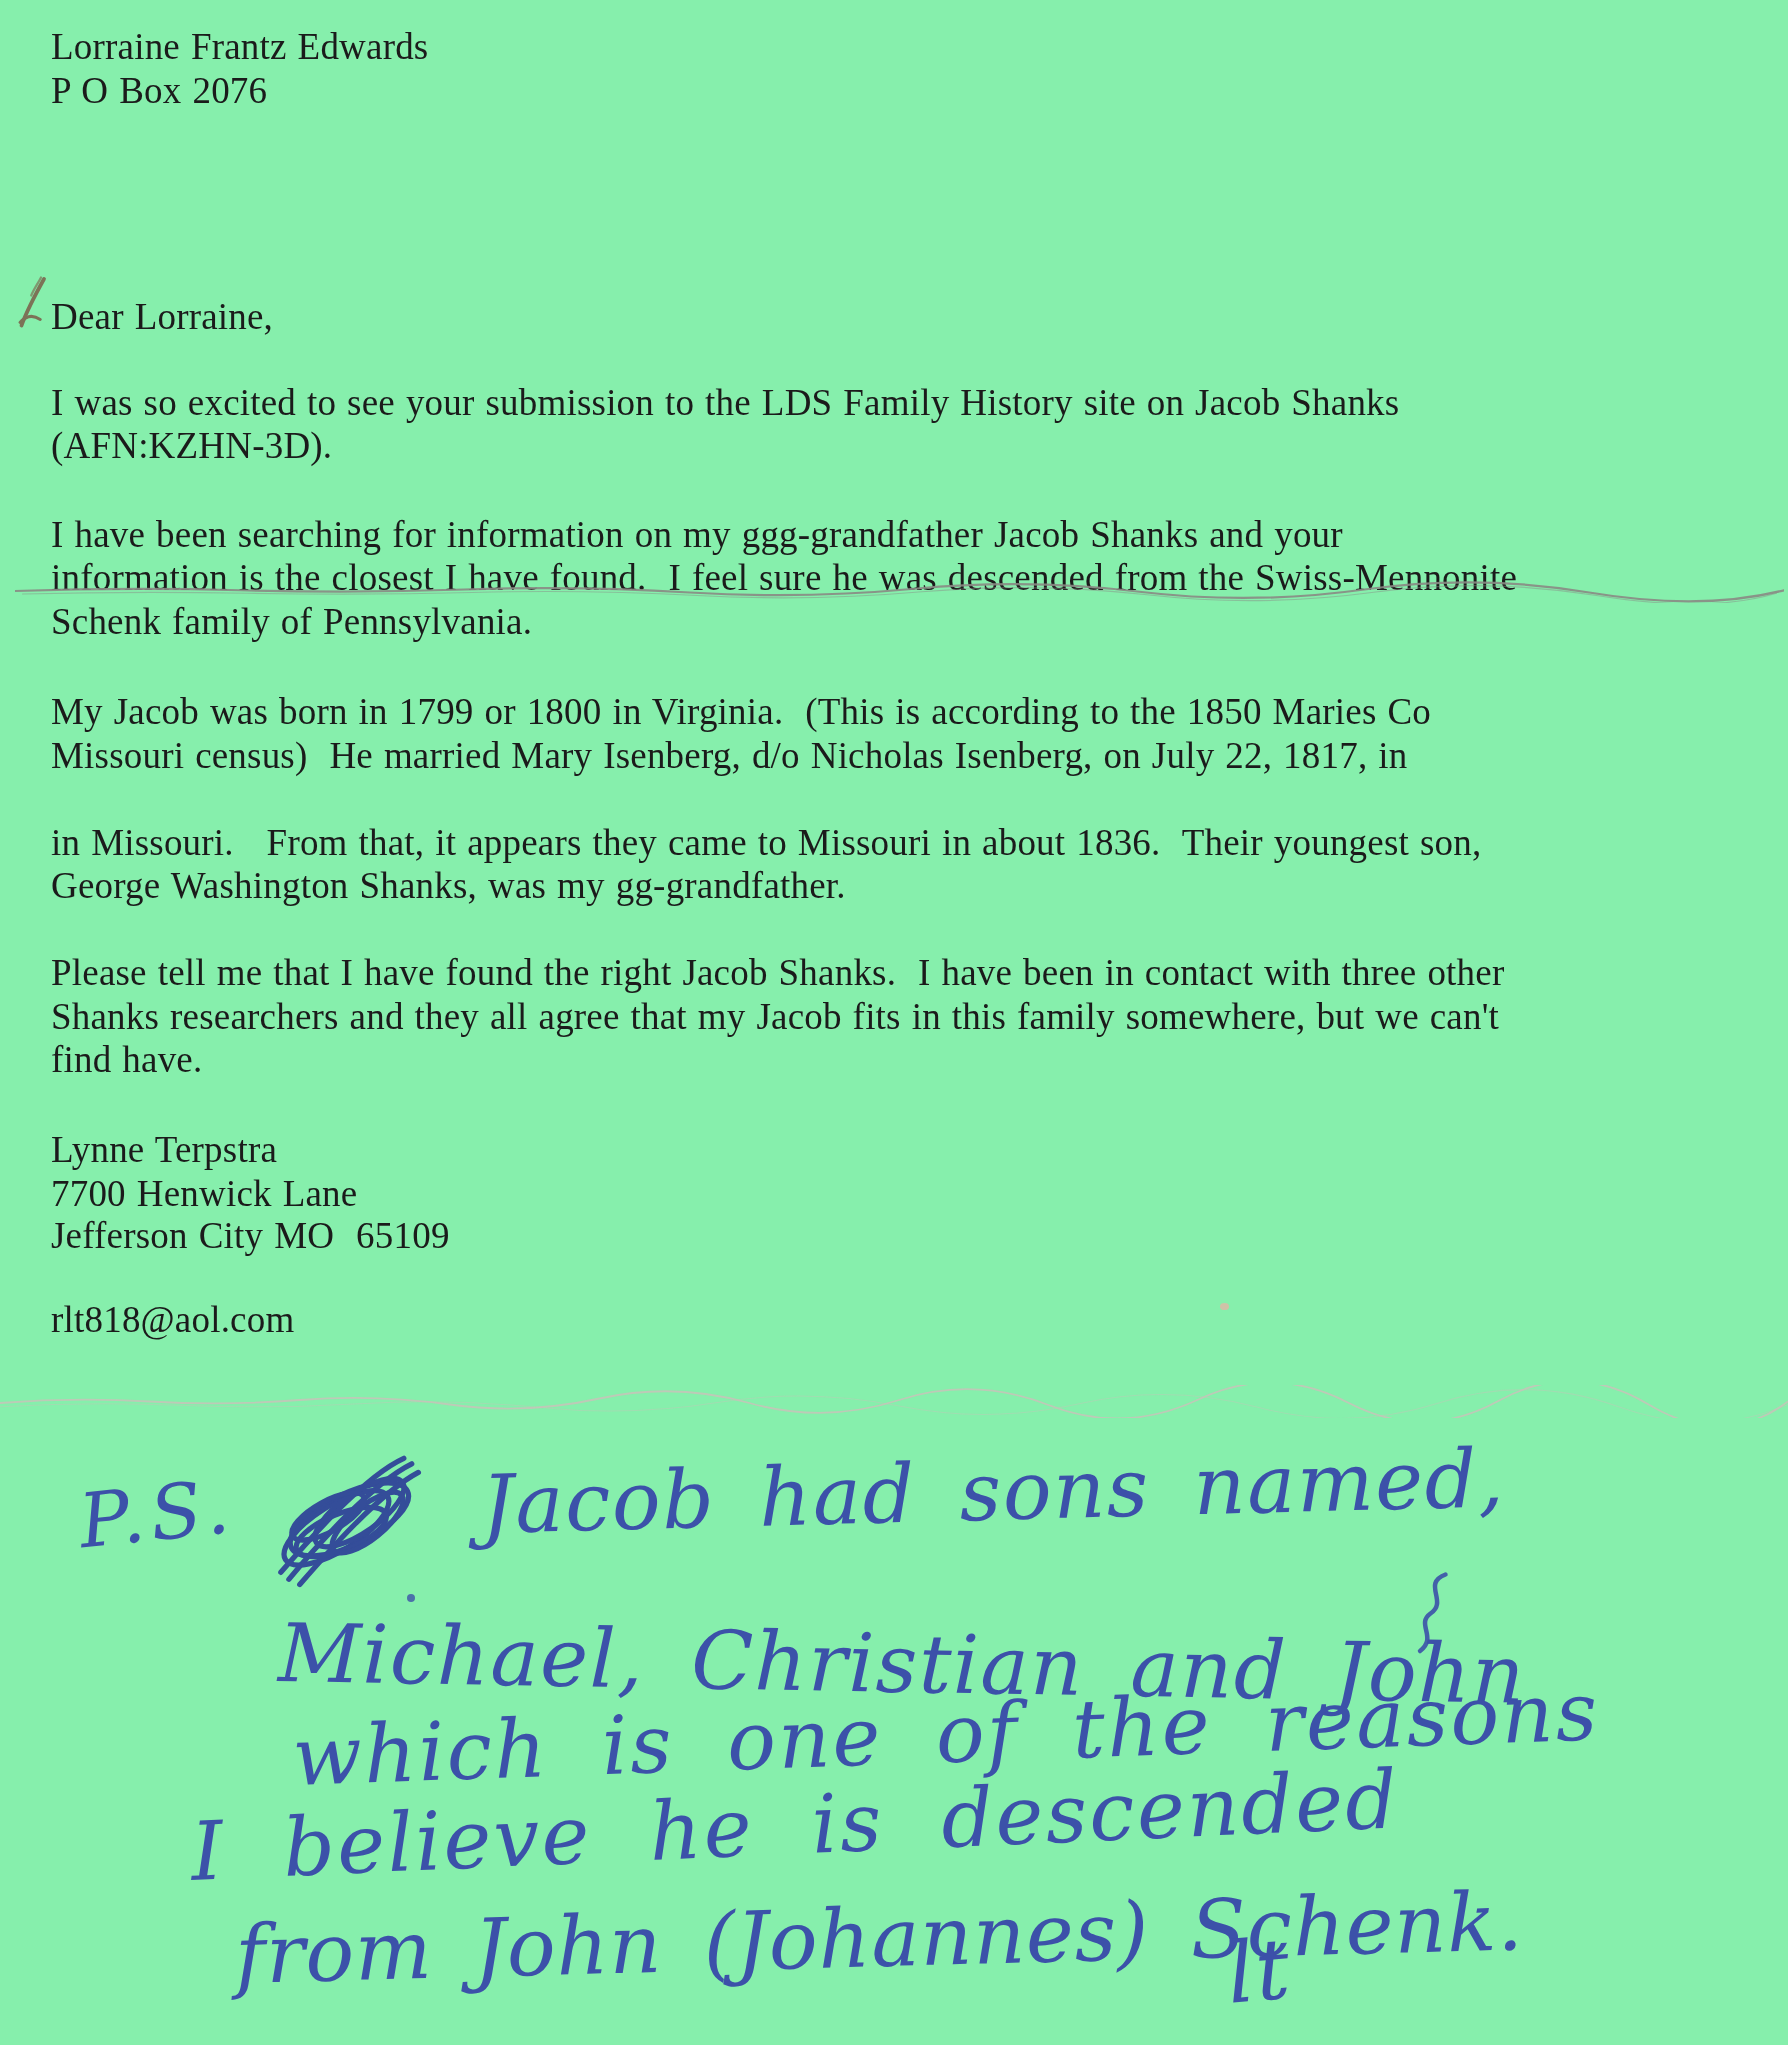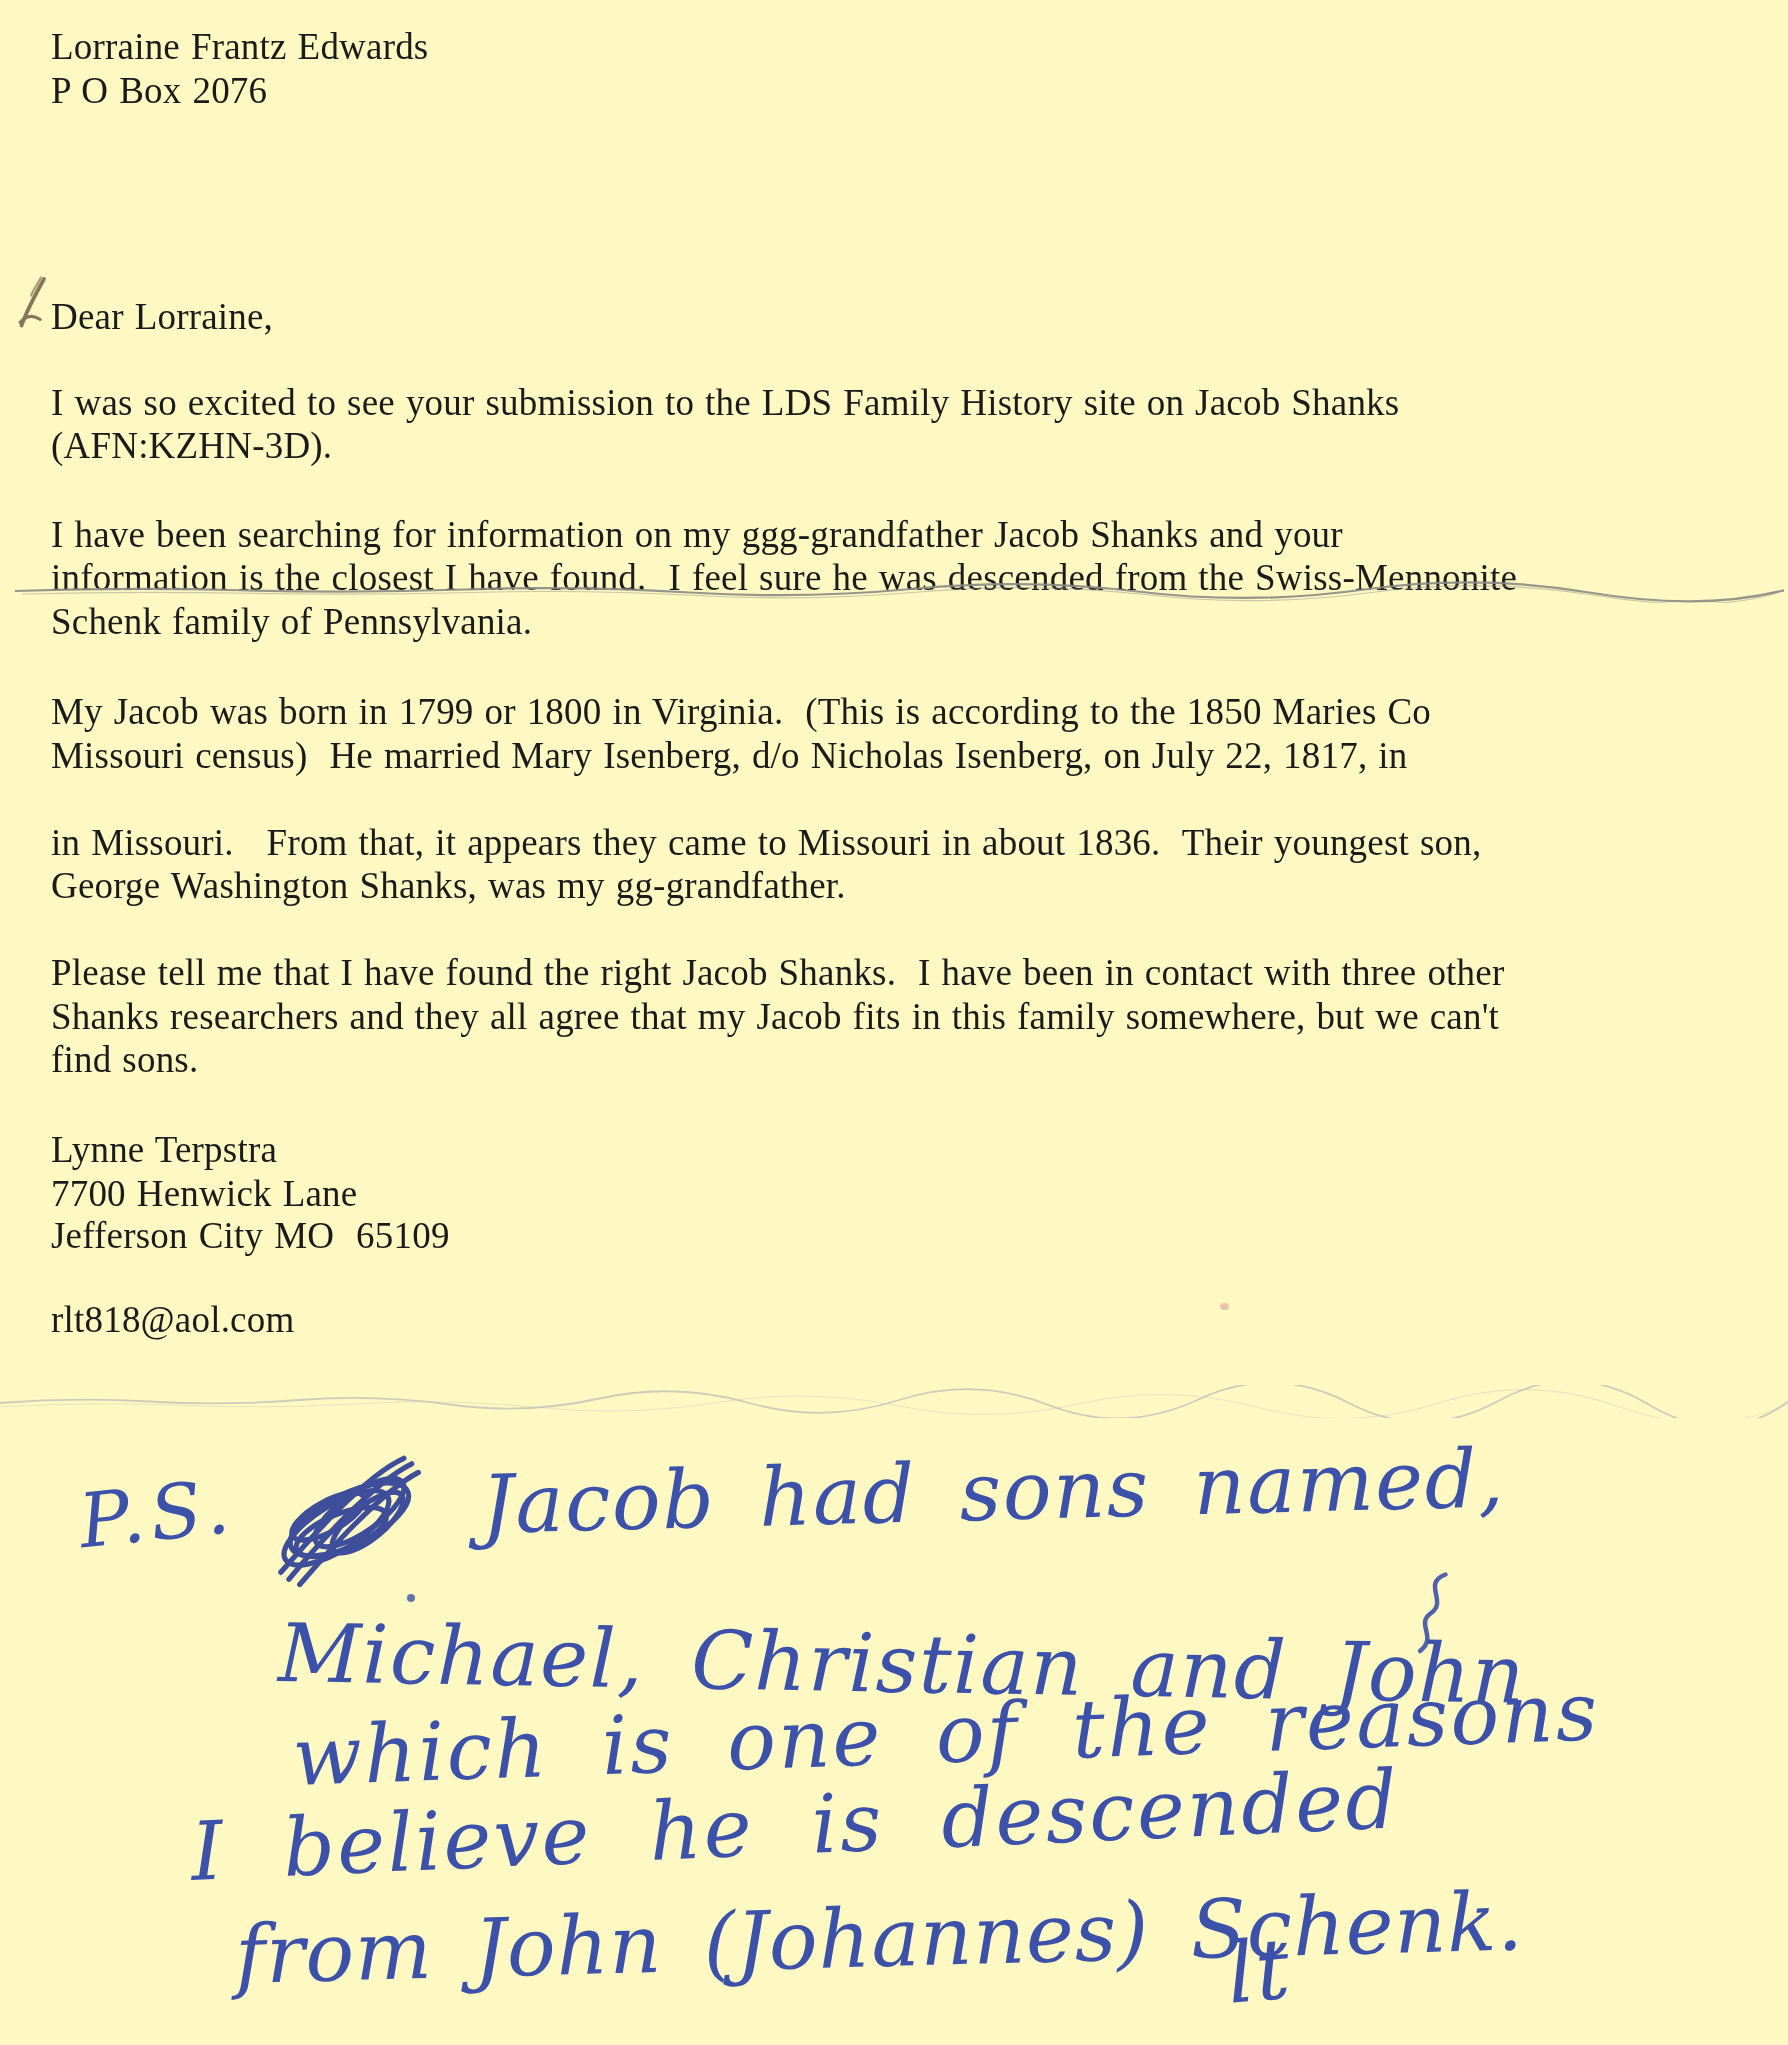--- a/index.html
+++ b/index.html
@@ -5,21 +5,21 @@
   html,body{margin:0;padding:0;}
   body{
     width:1788px;height:2046px;
     background:#ffffff;
     font-family:"Liberation Serif", serif;
     position:relative;
     overflow:hidden;
   }
   #letter-page{
     position:absolute;left:0;top:0;width:1788px;height:2046px;
-    background:#fef9c3;
+    background:#86efac;
   }
   .abs{position:absolute;}
   
   .tl{
     position:absolute;
     left:51px;
     font-family:"Liberation Serif", serif;
     font-size:37px;
     line-height:43px;
     color:#1b1b1b;
@@ -73,21 +73,21 @@
     </g>
   </svg>
 
   <div class="tl" style="top:690px">My Jacob was born in 1799 or 1800 in Virginia.  (This is according to the 1850 Maries Co</div>
   <div class="tl" style="top:734px">Missouri census)  He married Mary Isenberg, d/o Nicholas Isenberg, on July 22, 1817, in</div>
   <div class="tl" style="top:821px">in Missouri.   From that, it appears they came to Missouri in about 1836.  Their youngest son,</div>
   <div class="tl" style="top:951px">Please tell me that I have found the right Jacob Shanks.  I have been in contact with three other</div>
 
   <div class="tl" style="top:864px">George Washington Shanks, was my gg-grandfather.</div>
   <div class="tl" style="top:995px">Shanks researchers and they all agree that my Jacob fits in this family somewhere, but we can't</div>
-  <div class="tl" style="top:1038px">find sons.</div>
+  <div class="tl" style="top:1038px">find have.</div>
 
   <div class="tl" style="top:1128px">Lynne Terpstra</div>
   <div class="tl" style="top:1172px">7700 Henwick Lane</div>
   <div class="tl" style="top:1214px">Jefferson City MO  65109</div>
   <div class="tl" style="top:1298px">rlt818@aol.com</div>
 
   <div class="speck" style="left:1220px;top:1303px;width:9px;height:6.7px;background:#e7b3a6;opacity:0.75;"></div>
 
   <svg class="abs" style="left:0;top:1385px" width="1788" height="33" viewBox="0 0 2386 44">
     <g fill="none" stroke="#c7c3b8" stroke-linecap="round">

